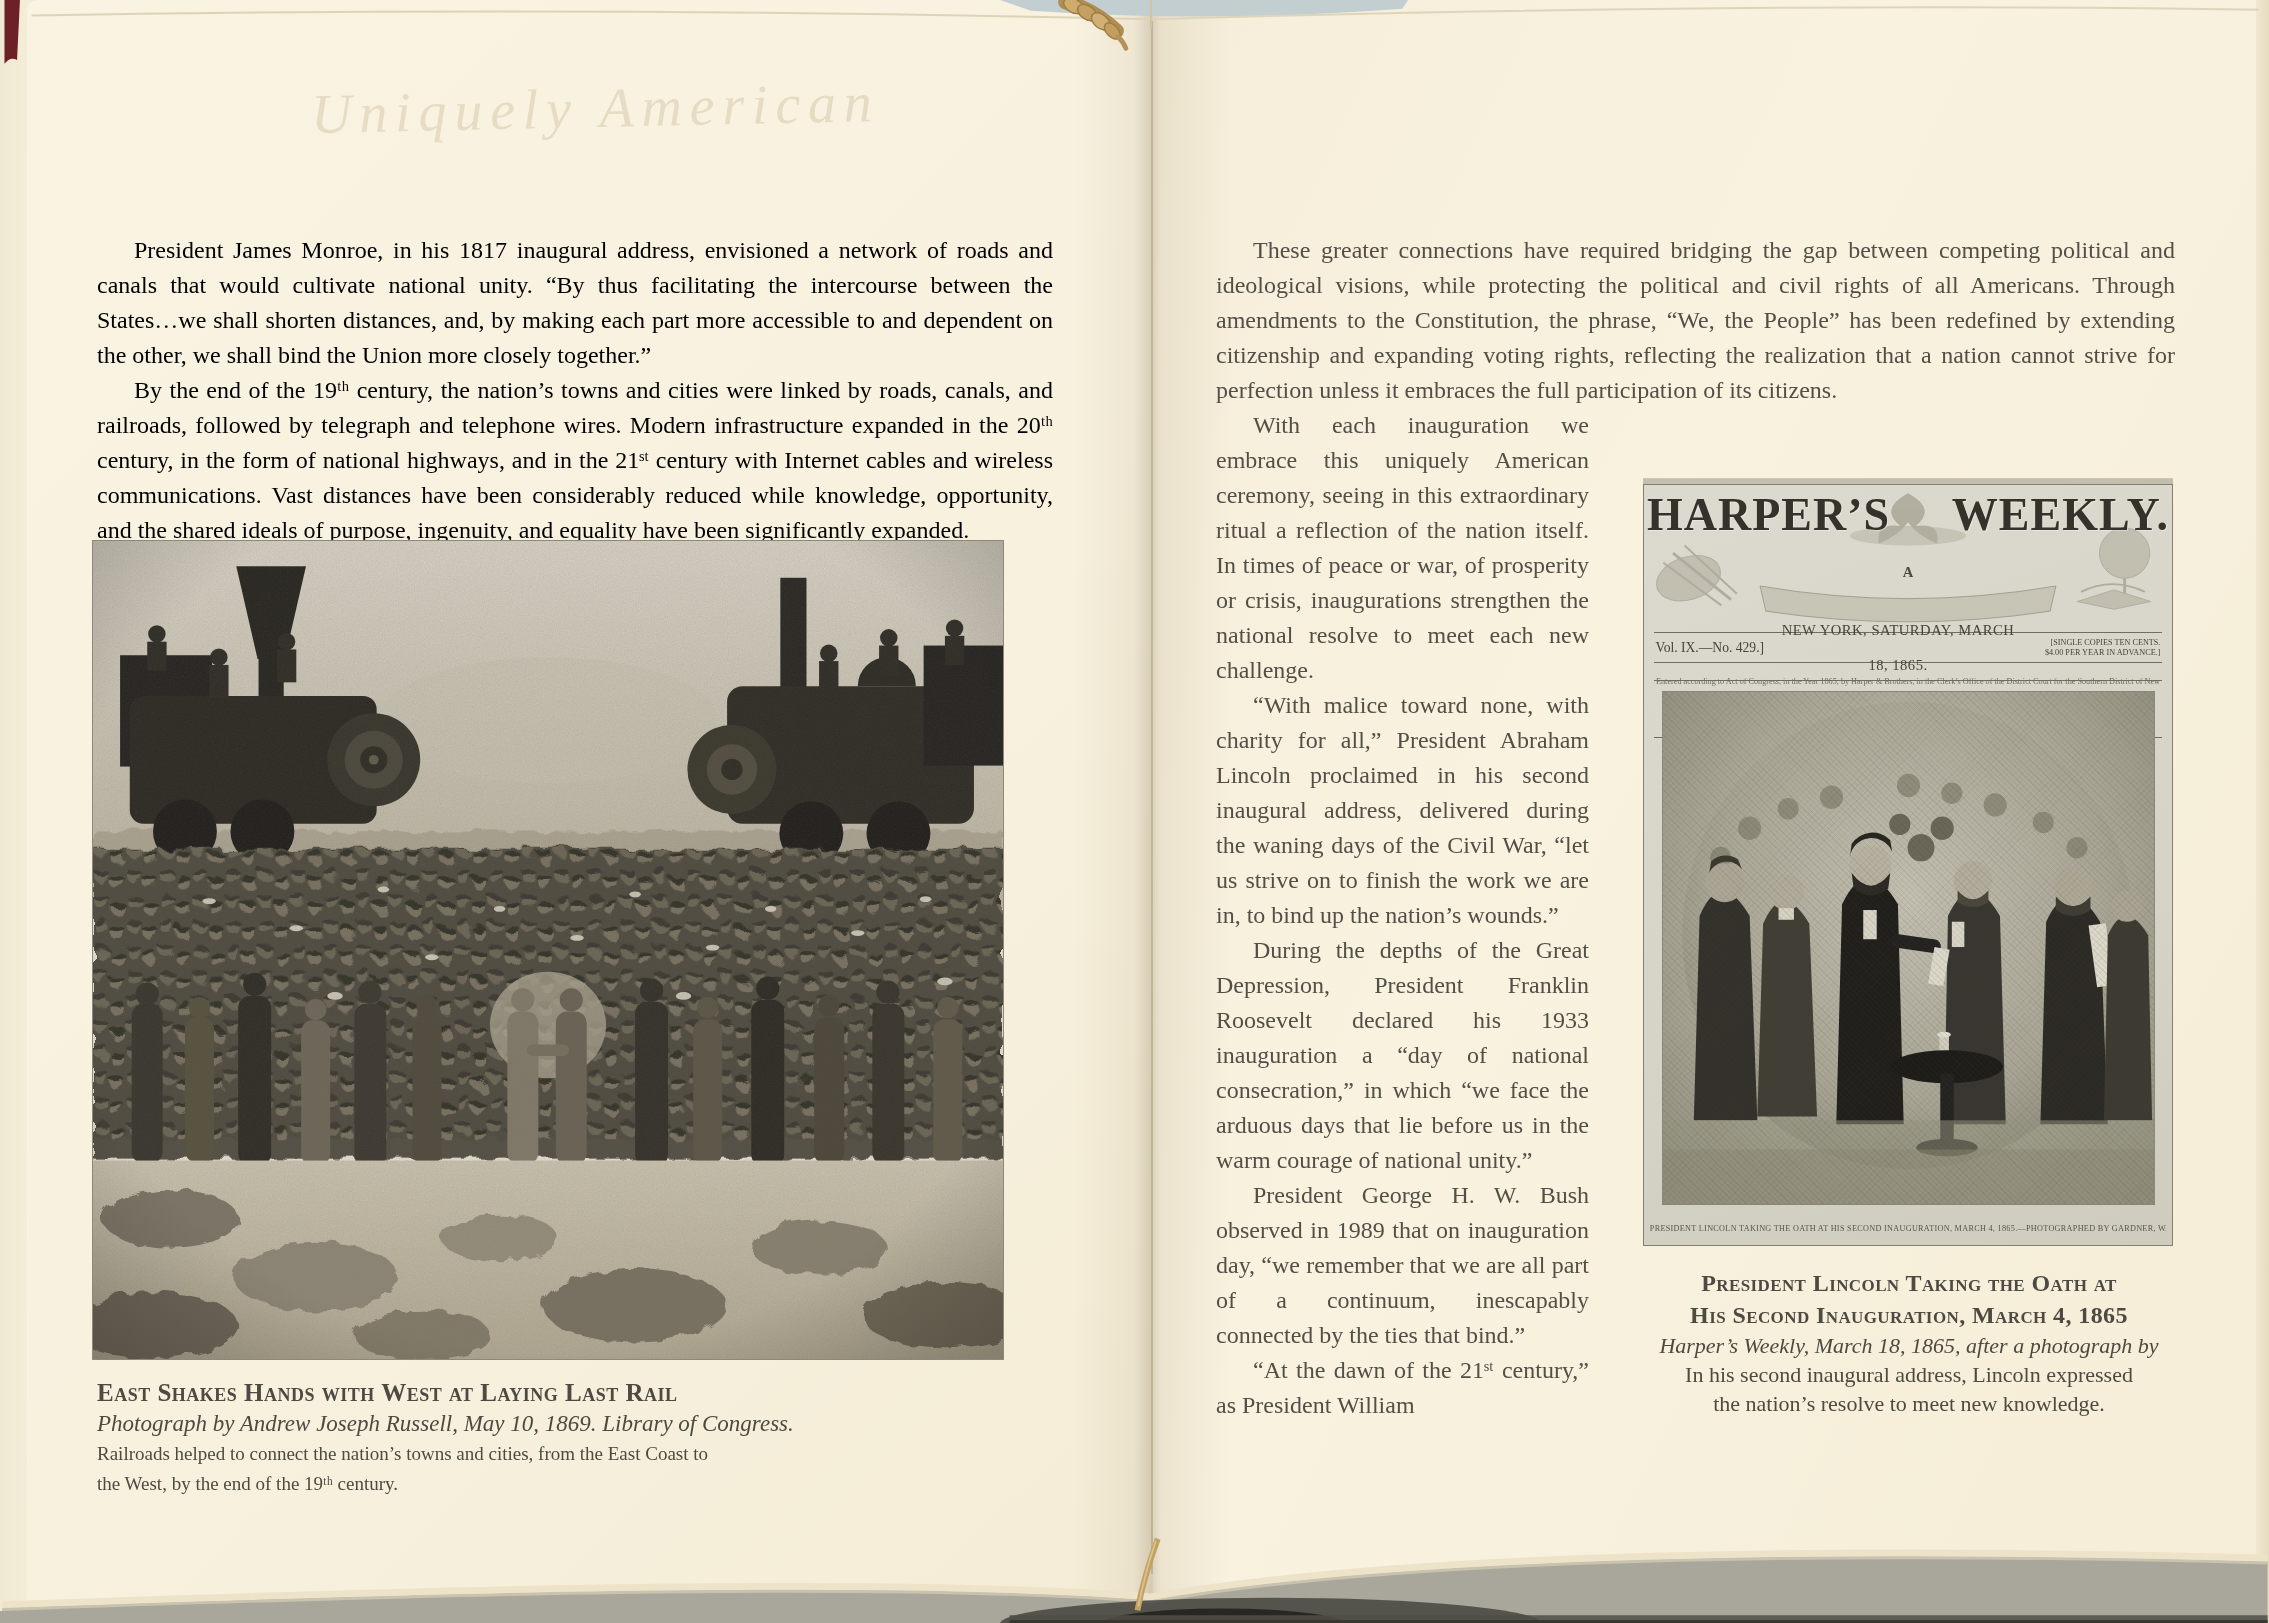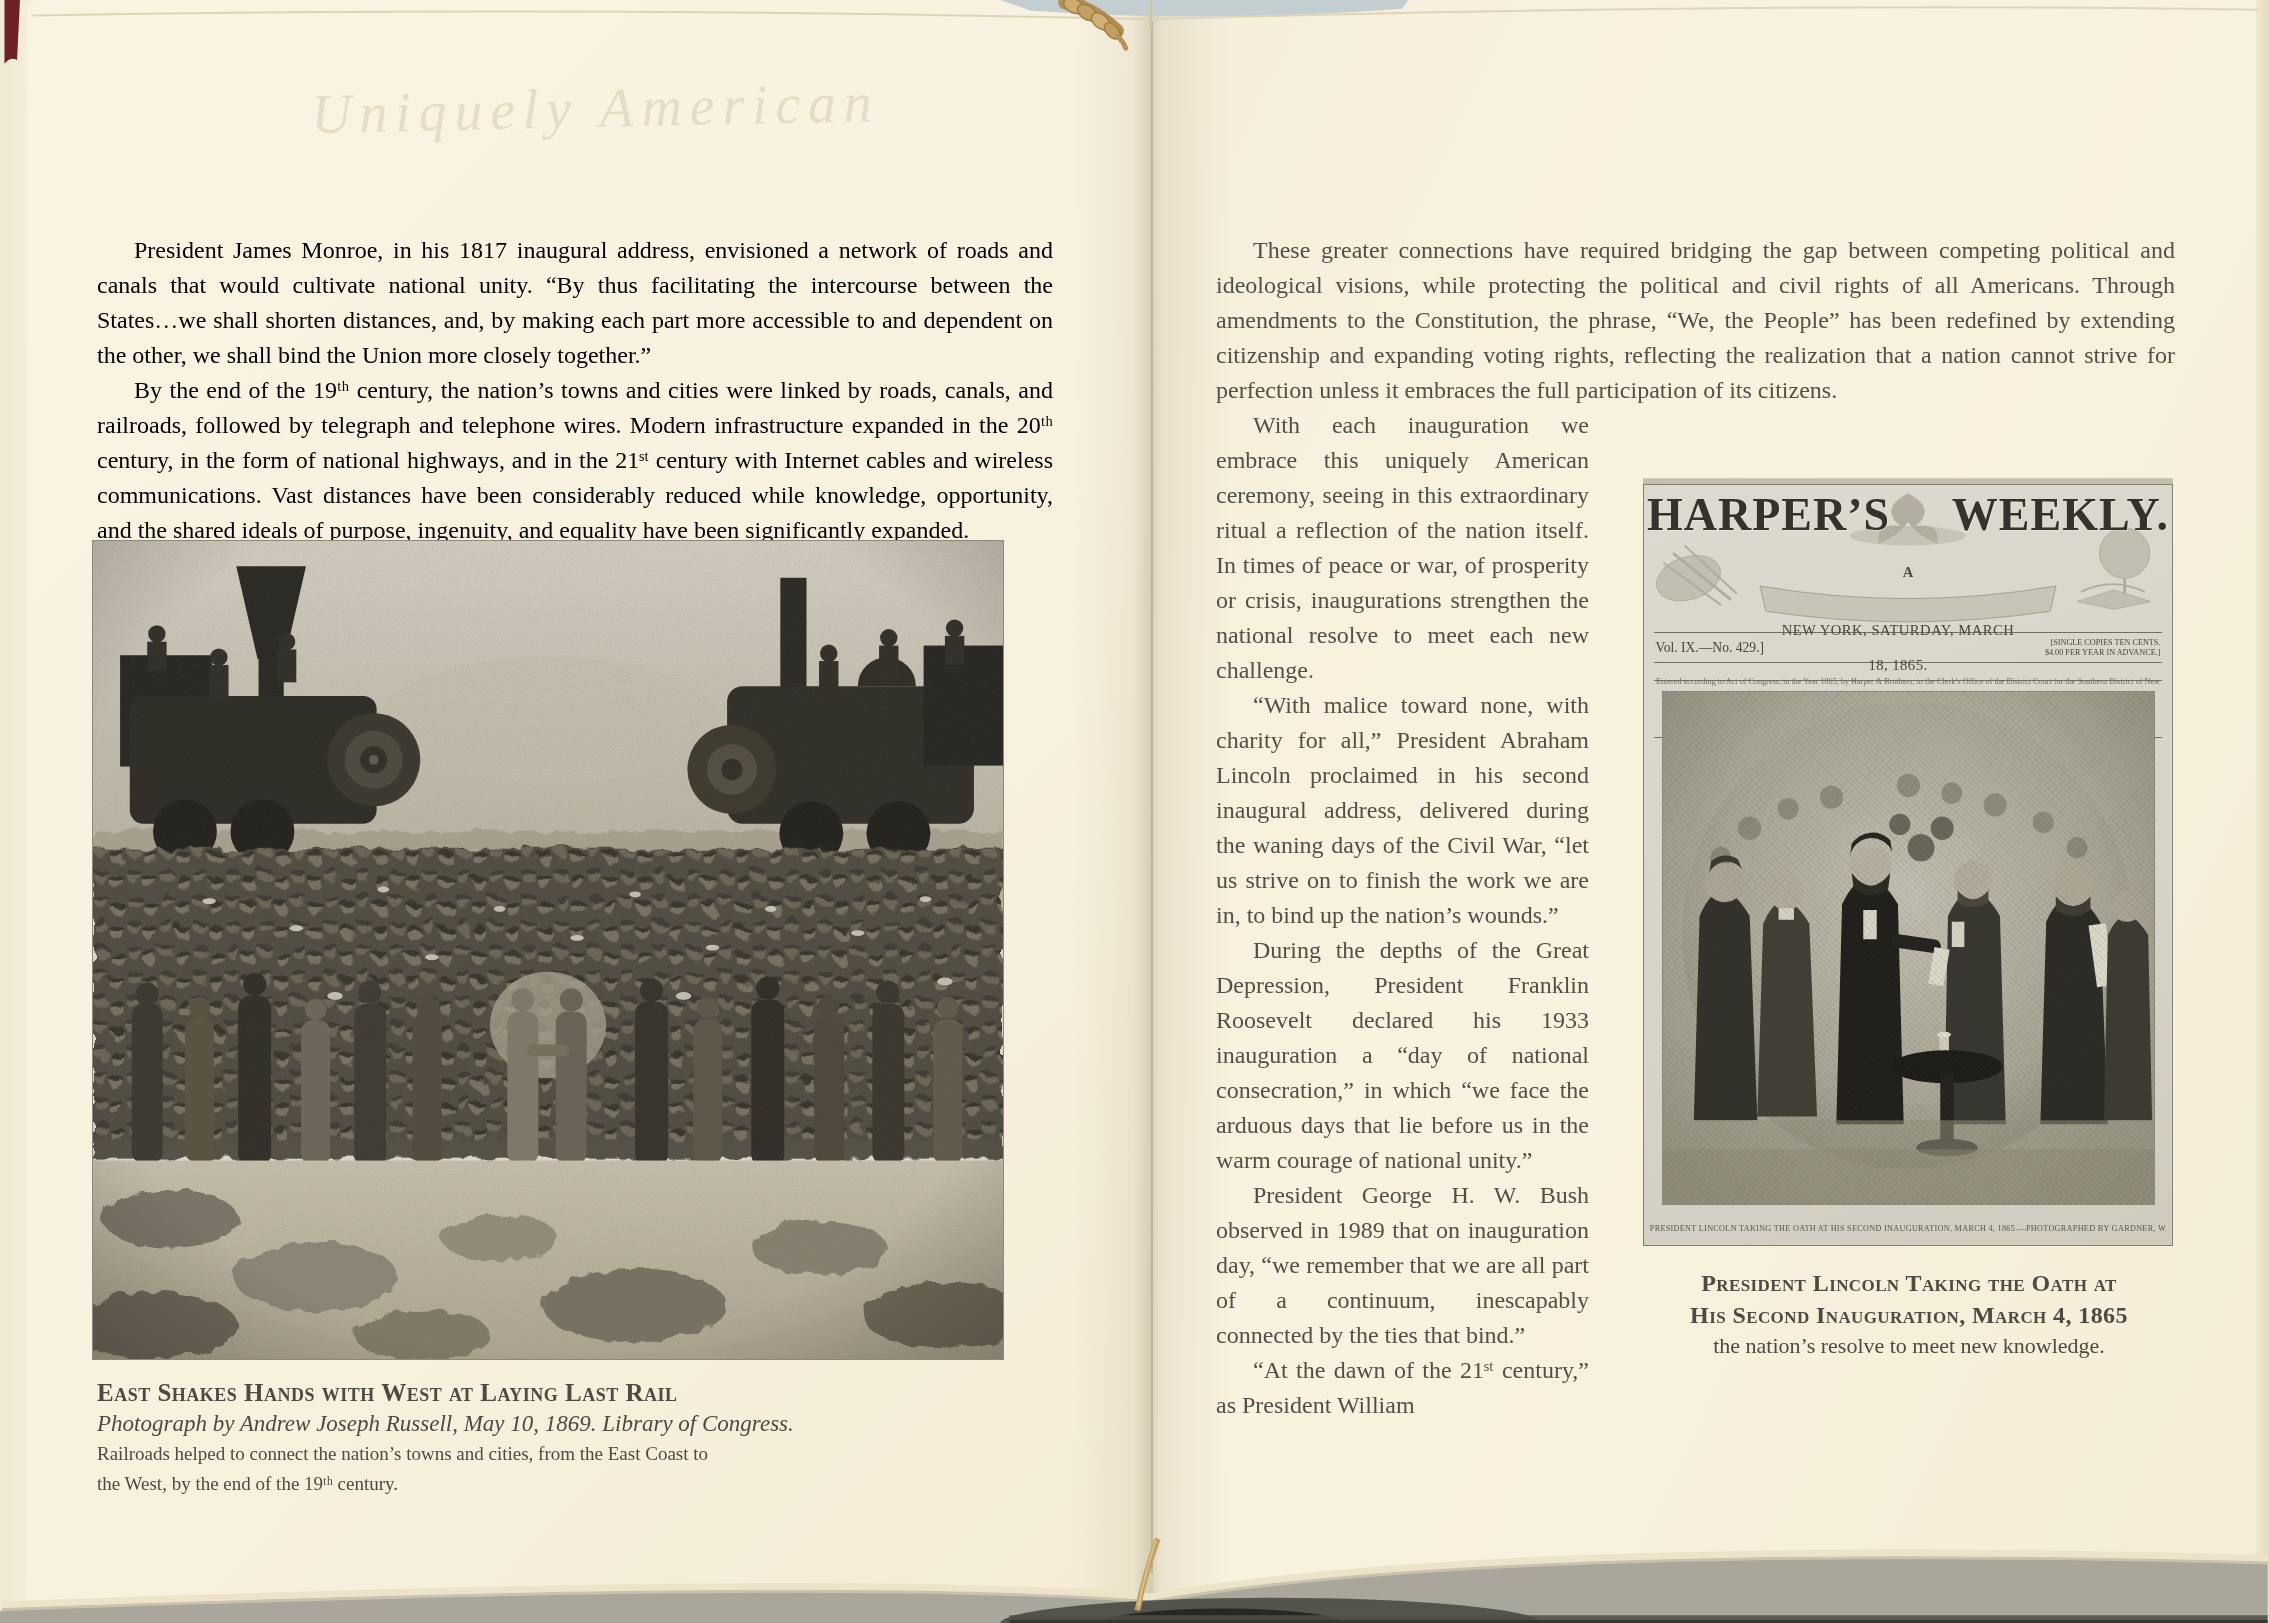--- a/index.html
+++ b/index.html
@@ -451,20 +451,22 @@
           <rect x="0" y="440" width="510" height="86" fill="#96937f" opacity="0.55"></rect>
           <rect x="0" y="470" width="510" height="56" fill="#8b8874" opacity="0.5"></rect>
         </svg>
         <div class="hw-hatch"></div>
       </div>
       <div class="hw-engcap">PRESIDENT LINCOLN TAKING THE OATH AT HIS SECOND INAUGURATION, MARCH 4, 1865.—PHOTOGRAPHED BY GARDNER, WASHINGTON.—[SEE PAGE 164.]</div>
     </div>
     <figcaption class="rp-caption">
       <span class="caption-line rp-cap-title">President Lincoln Taking the Oath at</span>
       <span class="caption-line rp-cap-title">His Second Inauguration, March 4, 1865</span>
+      <span class="caption-line rp-cap-credit">Harper’s Weekly, March 18, 1865, after a photograph by</span>
+      <span class="caption-line rp-cap-desc">In his second inaugural address, Lincoln expressed</span>
       <span class="caption-line rp-cap-desc">the nation’s resolve to meet new knowledge.</span>
     </figcaption>
   </figure>
 
   <p>With each inauguration we embrace this uniquely American ceremony, seeing in this extraordinary ritual a reflection of the nation itself. In times of peace or war, of prosperity or crisis, inaugurations strengthen the national resolve to meet each new challenge.</p>
   <p>“With malice toward none, with charity for all,” President Abraham Lincoln proclaimed in his second inaugural address, delivered during the waning days of the Civil War, “let us strive on to finish the work we are in, to bind up the nation’s wounds.”</p>
   <p>During the depths of the Great Depression, President Franklin Roosevelt declared his 1933 inauguration a “day of national consecration,” in which “we face the arduous days that lie before us in the warm courage of national unity.”</p>
   <p>President George H. W. Bush observed in 1989 that on inauguration day, “we remember that we are all part of a continuum, inescapably connected by the ties that bind.”</p>
   <p>“At the dawn of the 21ˢᵗ century,” as President William</p>
 </div>

